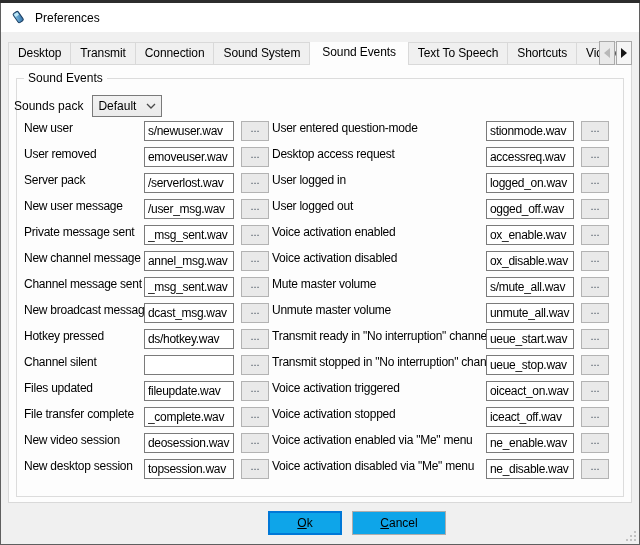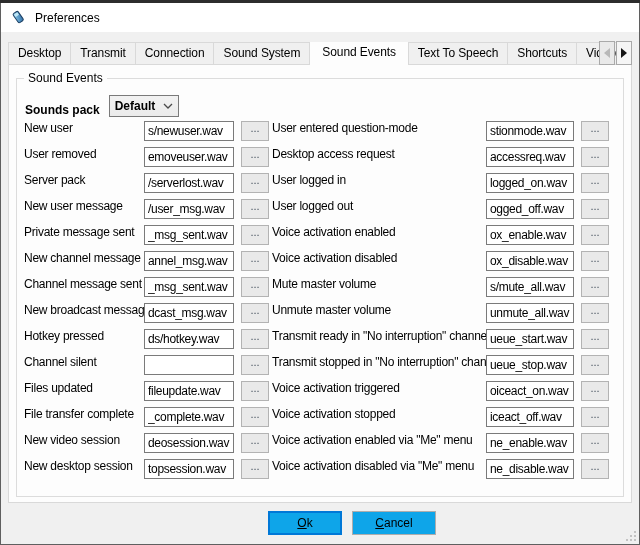--- a/index.html
+++ b/index.html
@@ -34,22 +34,22 @@
     border-left:6px solid #141414;}
   
   .page{position:absolute;left:8px;top:64px;width:624px;height:439px;background:#fdfdfd;
     border:1px solid #d9d9d9;box-sizing:border-box;z-index:1;}
   
   .groupbox{position:absolute;left:16px;top:78px;width:608px;height:419px;
     border:1px solid #dcdcdc;box-sizing:border-box;z-index:2;}
   .groupbox-label{position:absolute;left:24px;top:71px;background:#fdfdfd;
     padding:0 4px;z-index:3;}
   
-  .sounds-row{position:absolute;left:25px;top:95px;height:22px;display:flex;
-    align-items:flex-end;z-index:3;font-weight:bold;}
+  .sounds-row{position:absolute;left:14px;top:95px;height:22px;display:flex;
+    align-items:center;z-index:3;}
   .sounds-label{margin-right:9px;}
   .combobox{width:70px;height:22px;box-sizing:border-box;border:1px solid #7a7a7a;
     background:linear-gradient(#f2f2f2,#ebebeb);display:flex;align-items:center;
     padding:0 5px;cursor:default;}
   .combobox .cb-text{flex:1;}
   .cb-chevron{width:10px;height:6px;flex:0 0 auto;}
   
   .col{position:absolute;z-index:3;}
   .col-left{left:24px;top:121px;width:245px;}
   .col-right{left:272px;top:121px;width:337px;}
@@ -62,21 +62,21 @@
   .col-right .row-input{width:88px;}
   .browse-btn{flex:0 0 auto;width:28px;height:20px;margin-left:7px;box-sizing:border-box;
     background:#e9e9e9;border:1px solid #b3b3b3;font-size:11px;line-height:10px;
     color:#44505c;padding:0 0 6px 0;cursor:default;}
   
   .btn{position:absolute;top:511px;height:24px;box-sizing:border-box;background:#0ea5e9;
     border:1px solid #adadad;font-family:"Liberation Sans","DejaVu Sans",sans-serif;
     font-size:12px;color:#000;cursor:default;}
   .btn.default{border:2px solid #0078d7;}
   .btn-ok{left:268px;width:74px;}
-  .btn-cancel{left:352px;width:84px;}
+  .btn-cancel{left:352px;width:94px;}
   
   .grip{position:absolute;right:4px;bottom:4px;width:10px;height:10px;z-index:5;}
   .grip i{position:absolute;width:2px;height:2px;background:#c3c3c3;}
   .grip i:nth-child(1){right:0;bottom:0;}
   .grip i:nth-child(2){right:4px;bottom:0;}
   .grip i:nth-child(3){right:0;bottom:4px;}
   .grip i:nth-child(4){right:8px;bottom:0;}
   .grip i:nth-child(5){right:4px;bottom:4px;}
   .grip i:nth-child(6){right:0;bottom:8px;}
   u{text-decoration:underline;}

